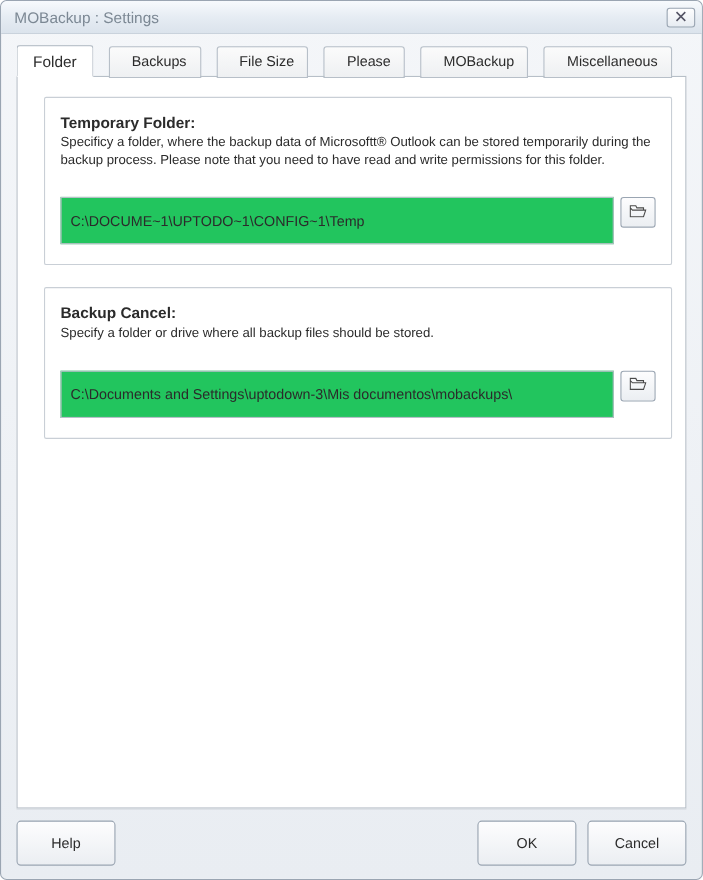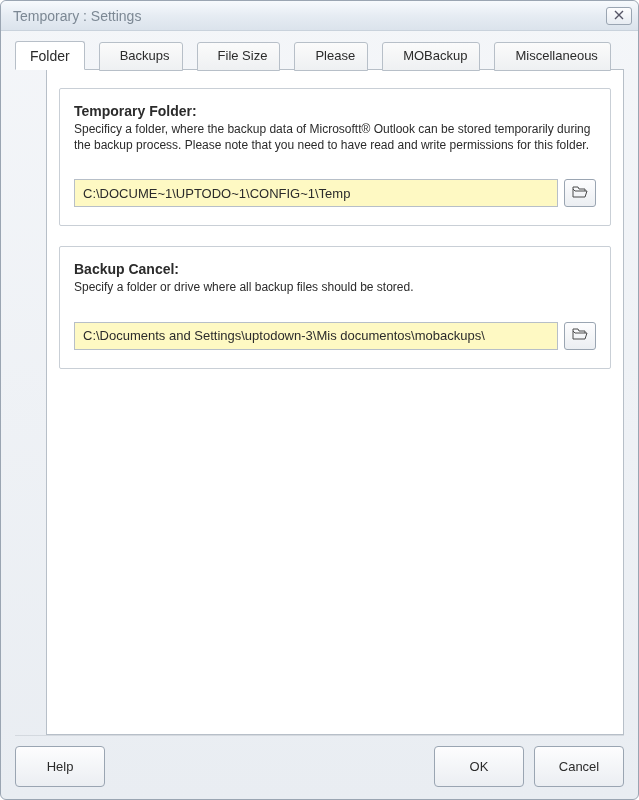--- a/index.html
+++ b/index.html
@@ -70,25 +70,24 @@
   background: #ffffff;
   border-bottom: 1px solid #ffffff;
   font-size: 14px;
   padding: 6px 14px 5px 14px;
   top: 0;
 }
 .tabpage {
   border: 1px solid #b7bfc8;
   background: #ffffff;
   flex: 1;
-  padding: 18px 12px 12px 12px;
+  padding: 18px 12px 12px 24px;
   position: relative;
   margin-top: -1px;
   z-index: 1;
-  margin-left: 31px;
 }
 .groupbox {
   border: 1px solid #c9cfd6;
   border-radius: 2px;
   padding: 14px 14px 18px 14px;
   margin-bottom: 20px;
 }
 .groupbox .gtitle {
   font-weight: bold;
   font-size: 14px;
@@ -102,26 +101,26 @@
   margin-bottom: 26px;
 }
 .pathrow {
   display: flex;
   align-items: stretch;
   gap: 6px;
 }
 .pathrow input[type=text] {
   flex: 1;
   border: 1px solid #b7bfc8;
-  background: #fef9c3;
+  background: #22c55e;
   padding: 4px 8px;
   font-family: inherit;
   font-size: 13px;
   color: #2b2b2b;
-  height: 28px;
+  height: 43px;
 }
 .browse-btn {
   width: 32px; height: 28px;
   background: linear-gradient(to bottom, #fdfdfe, #ebeef2);
   border: 1px solid #9aa5b2;
   border-radius: 3px;
   display: flex; align-items: center; justify-content: center;
   cursor: pointer;
 }
 .browse-btn svg { width: 16px; height: 12px; }
@@ -147,21 +146,21 @@
   padding: 0 14px;
 }
 .btn:first-child { margin-left: 0; }
 </style>
 </head>
 <body>
 
 <div class="window">
 
   <div class="titlebar">
-    <span class="title">Temporary : Settings</span>
+    <span class="title">MOBackup : Settings</span>
     <div class="close-btn">
       <span>
         <svg viewBox="0 0 10 10">
             <path d="M1 1 L9 9 M9 1 L1 9" stroke="#556" stroke-width="1.4" fill="none"></path>
           </svg>
       </span>
     </div>
   </div>
 
   <div class="client">

